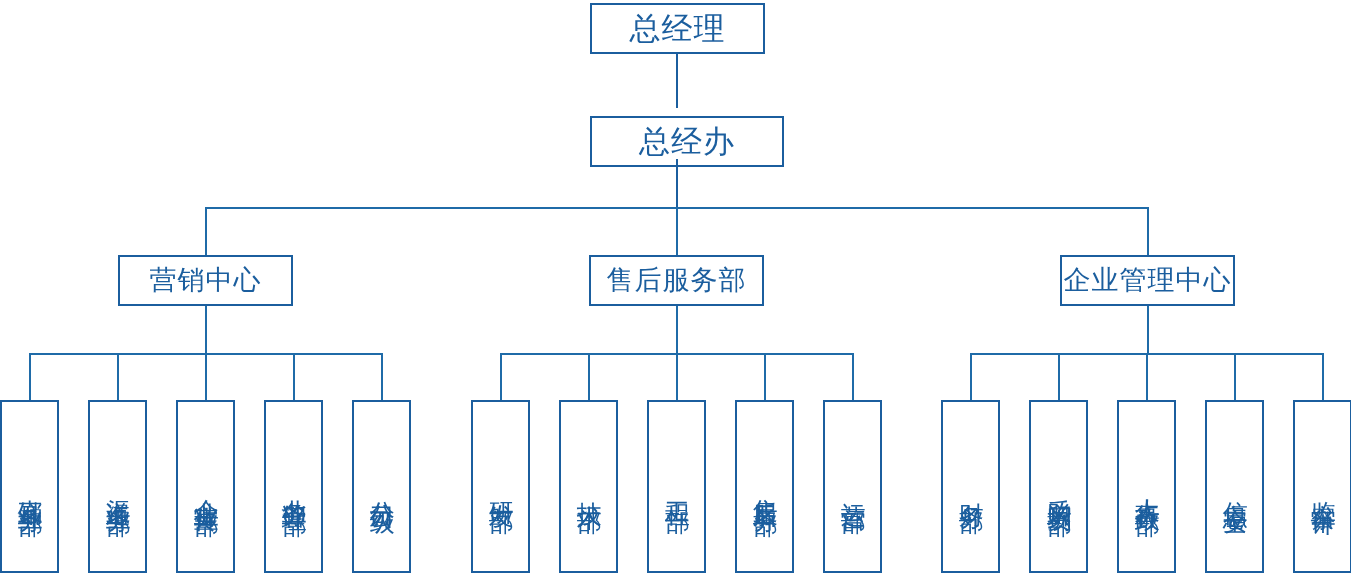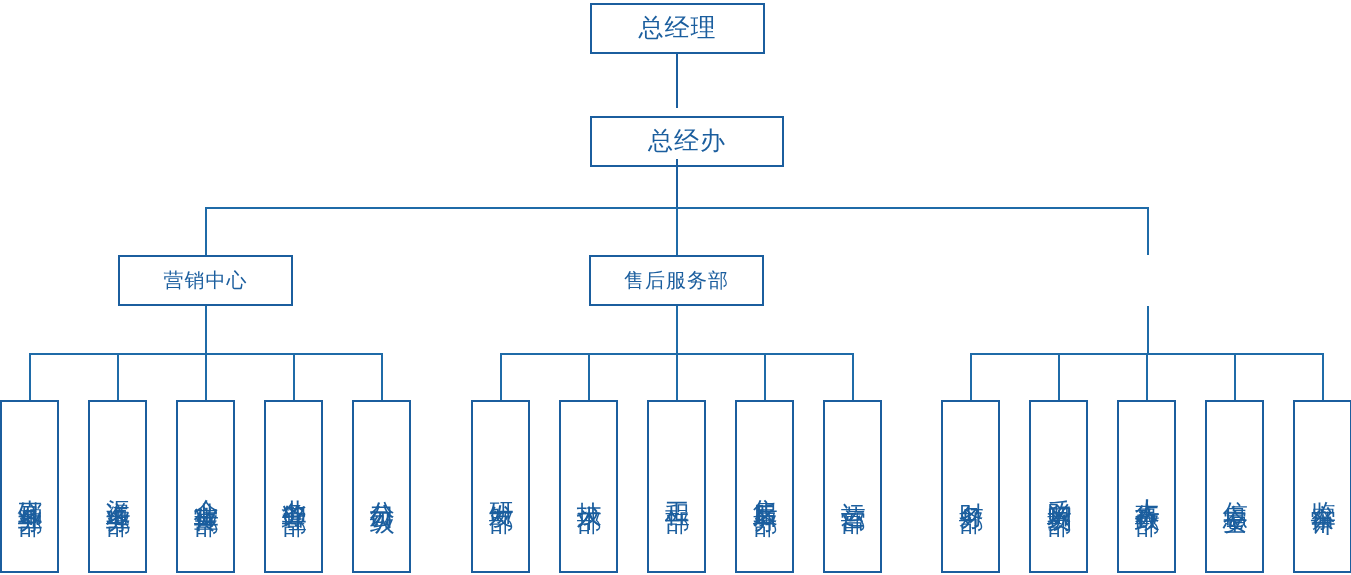--- a/index.html
+++ b/index.html
@@ -26,25 +26,25 @@
     border: 2.5px solid #1B5E9E;
     color: #1B5E9E;
     display: flex;
     align-items: center;
     justify-content: center;
     text-align: center;
     line-height: 1.05;
   }
   .node.level-1,
   .node.level-2 {
-    font-size: 25px;
+    font-size: 31px;
     letter-spacing: 1px;
   }
   .node.level-3 {
-    font-size: 20px;
+    font-size: 27px;
     letter-spacing: 1px;
   }
   .node.leaf {
     border-width: 2.5px;
     font-size: 25px;
     writing-mode: vertical-rl;
     text-orientation: upright;
     letter-spacing: 3px;
     padding-top: 4px;
     padding-bottom: 4px;
@@ -76,20 +76,21 @@
   <div class="conn h thin" style="left:205px; top:207px; width:943px;"></div>
 
   <div class="conn v thin" style="left:205px; top:207px; height:48px;"></div>
   <div class="conn v thin" style="left:676px; top:207px; height:48px;"></div>
   <div class="conn v thin" style="left:1147px; top:207px; height:48px;"></div>
 
   <div class="node level-3" style="left:118px; top:255px; width:175px; height:51px;">营销中心</div>
 
   <div class="node level-3" style="left:589px; top:255px; width:175px; height:51px;">售后服务部</div>
 
+  <div class="node level-3" style="left:1060px; top:255px; width:175px; height:51px;">企业管理中心</div>
 
   <div class="conn v thin" style="left:205px; top:306px; height:47px;"></div>
   <div class="conn h thin" style="left:29px; top:353px; width:353px;"></div>
   <div class="conn v thin" style="left:29px;  top:353px; height:47px;"></div>
   <div class="conn v thin" style="left:117px; top:353px; height:47px;"></div>
   <div class="conn v thin" style="left:205px; top:353px; height:47px;"></div>
   <div class="conn v thin" style="left:293px; top:353px; height:47px;"></div>
   <div class="conn v thin" style="left:381px; top:353px; height:47px;"></div>
 
   <div class="conn v thin" style="left:676px; top:306px; height:47px;"></div>

